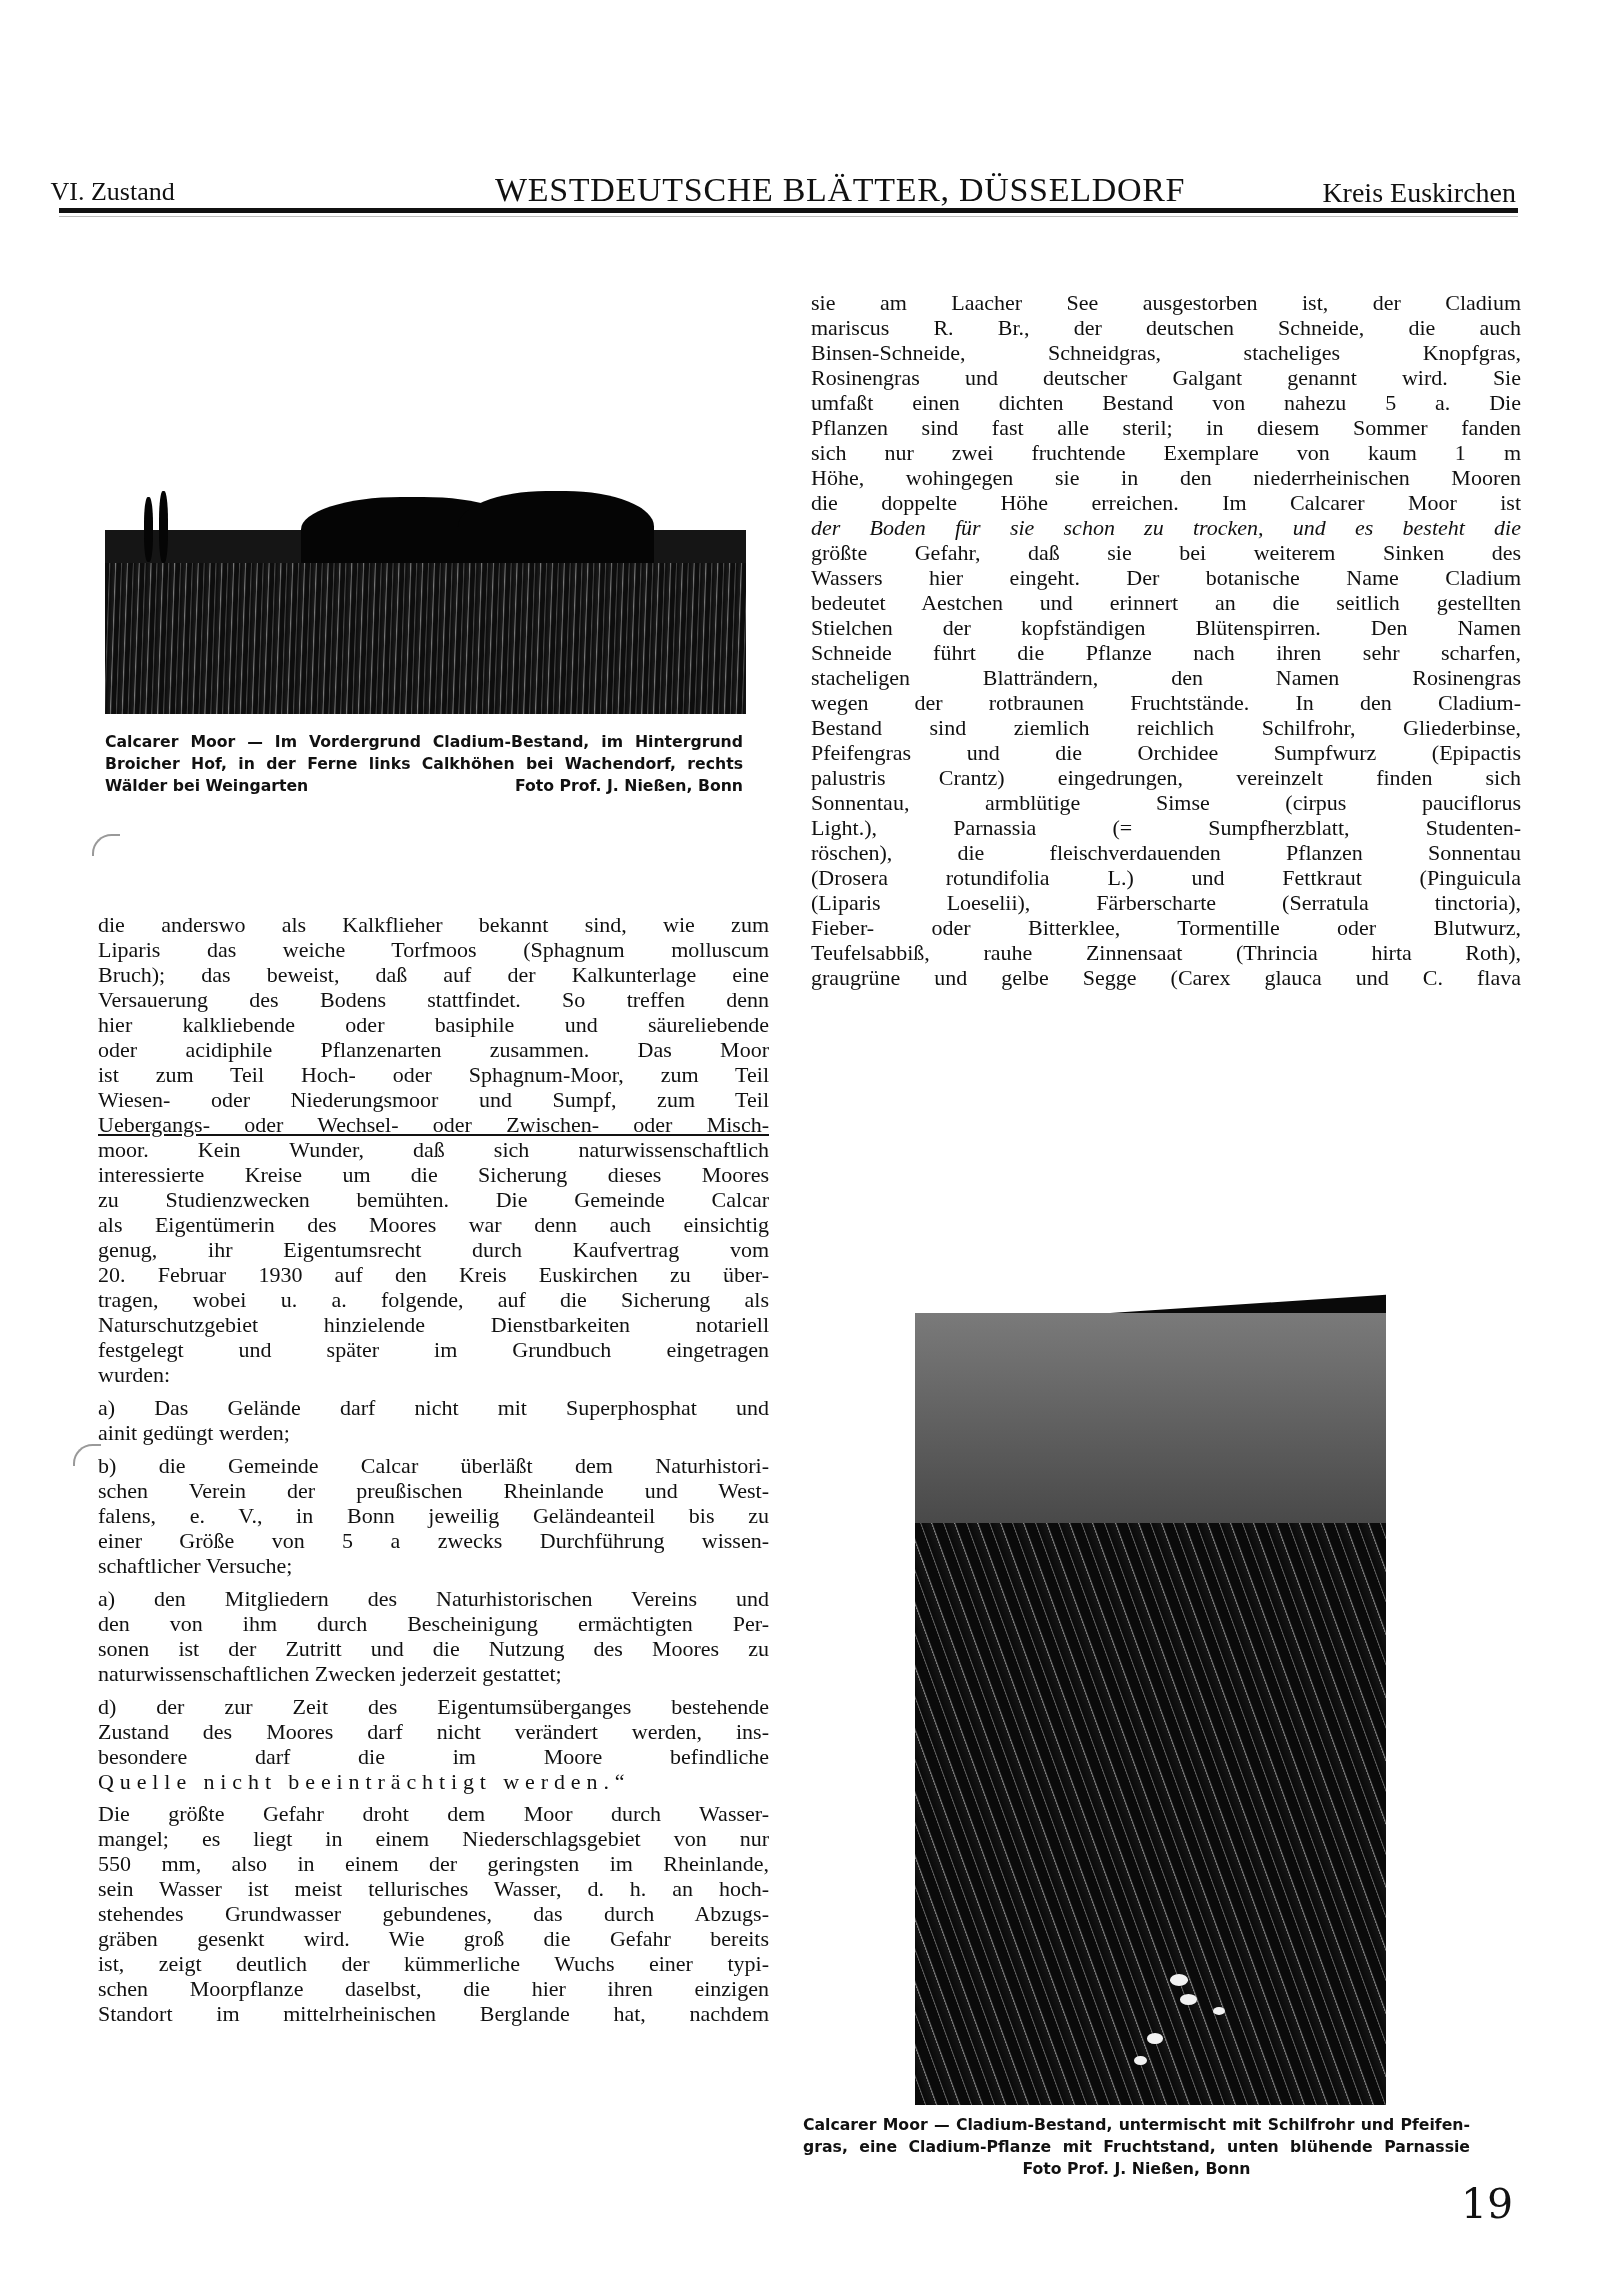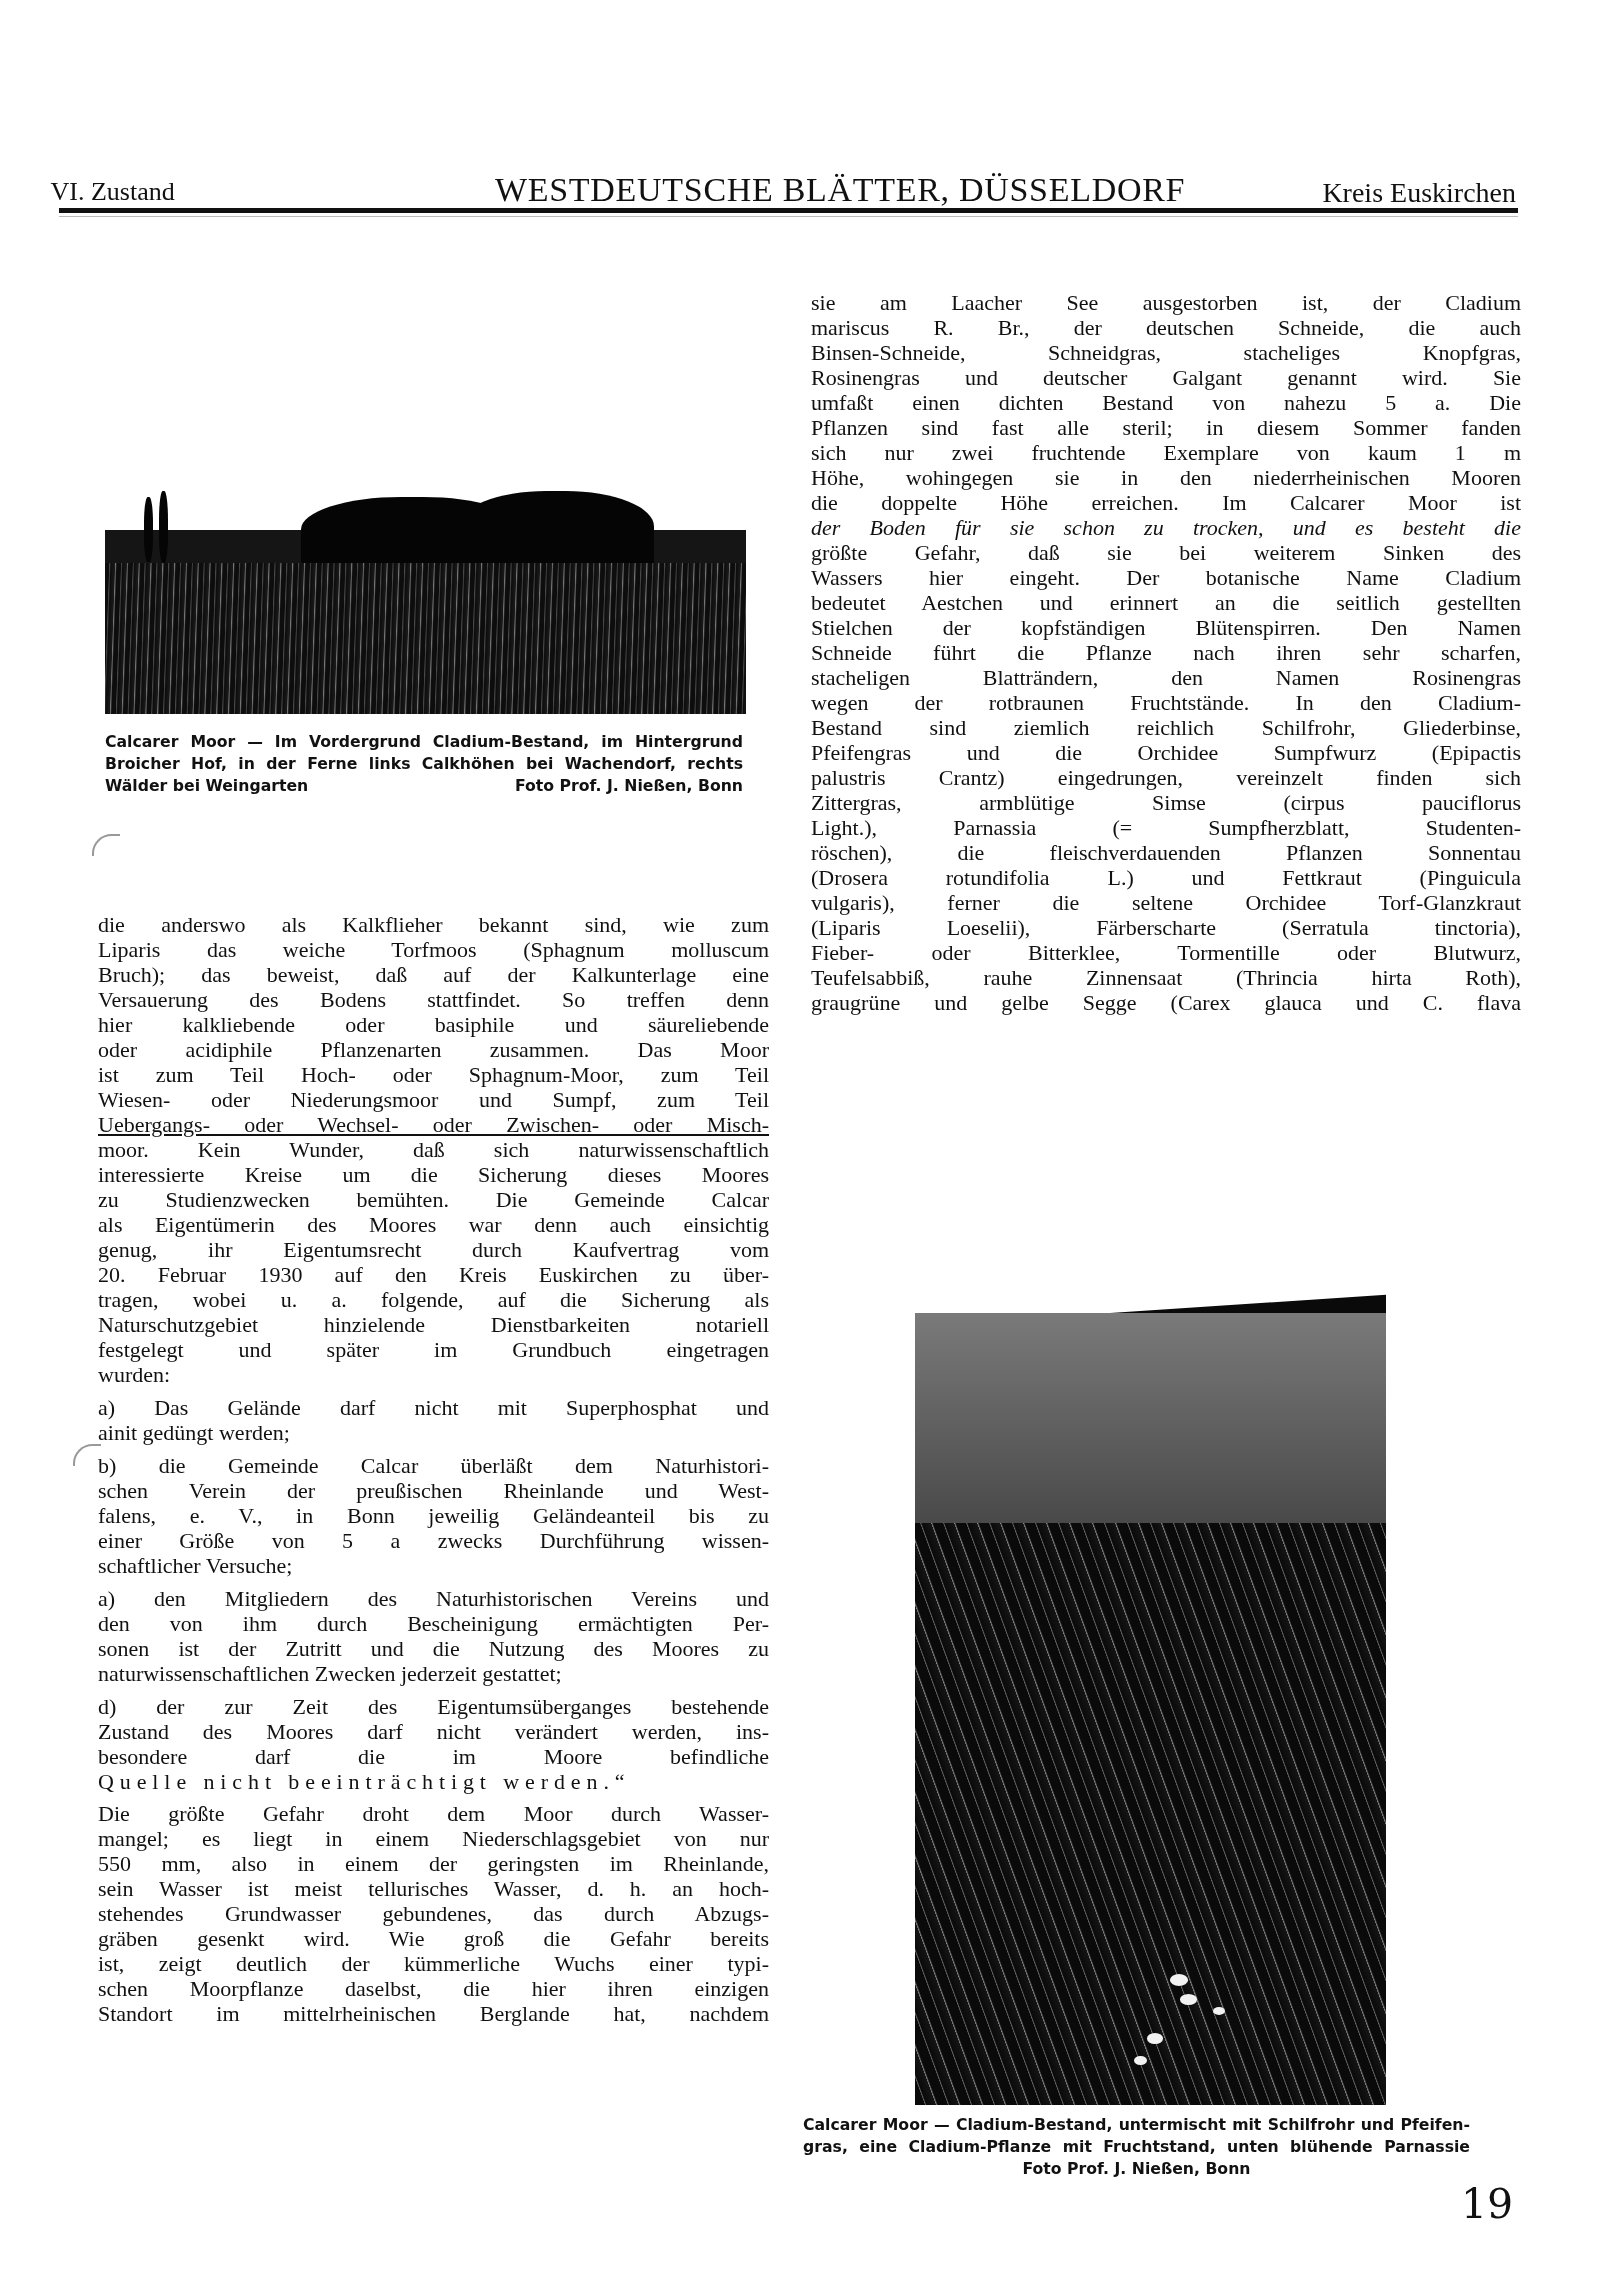--- a/index.html
+++ b/index.html
@@ -139,25 +139,24 @@
     <span class="ln" style="display: block;">größte Gefahr, daß sie bei weiterem Sinken des</span>
     <span class="ln" style="display: block;">Wassers hier eingeht.  Der botanische Name Cladium</span>
     <span class="ln" style="display: block;">bedeutet Aestchen und erinnert an die seitlich gestellten</span>
     <span class="ln" style="display: block;">Stielchen der kopfständigen Blütenspirren. Den Namen</span>
     <span class="ln" style="display: block;">Schneide führt die Pflanze nach ihren sehr scharfen,</span>
     <span class="ln" style="display: block;">stacheligen Blatträndern, den Namen Rosinengras</span>
     <span class="ln" style="display: block;">wegen der rotbraunen Fruchtstände. In den Cladium-</span>
     <span class="ln" style="display: block;">Bestand sind ziemlich reichlich Schilfrohr, Gliederbinse,</span>
     <span class="ln" style="display: block;">Pfeifengras und die Orchidee Sumpfwurz (Epipactis</span>
     <span class="ln" style="display: block;">palustris Crantz) eingedrungen, vereinzelt finden sich</span>
-    <span class="ln" style="display: block;">Zittergras, armblütige Simse (cirpus pauciflorus</span>
+    <span class="ln" style="display: block;">Sonnentau, armblütige Simse (cirpus pauciflorus</span>
     <span class="ln" style="display: block;">Light.), Parnassia (= Sumpfherzblatt, Studenten-</span>
     <span class="ln" style="display: block;">röschen), die fleischverdauenden Pflanzen Sonnentau</span>
     <span class="ln" style="display: block;">(Drosera rotundifolia L.) und Fettkraut (Pinguicula</span>
-    <span class="ln" style="display: block;">vulgaris), ferner die seltene Orchidee Torf-Glanzkraut</span>
     <span class="ln" style="display: block;">(Liparis Loeselii), Färberscharte (Serratula tinctoria),</span>
     <span class="ln" style="display: block;">Fieber- oder Bitterklee, Tormentille oder Blutwurz,</span>
     <span class="ln" style="display: block;">Teufelsabbiß, rauhe Zinnensaat (Thrincia hirta Roth),</span>
     <span class="ln" style="display: block;">graugrüne und gelbe Segge (Carex glauca und C. flava</span>
   </div>
 
 <div class="photo photo2" style="background:#0a0a0a;" title="Photo: Cladium stand mixed with reed and purple moor grass, flowering Parnassia below">
   <div class="sky" style="height:39px; clip-path: polygon(0 0,100% 0,100% 20%,0 100%);"></div>
   <div class="haze" style="top:26px;"></div>
   <div class="grass" style="top:236px;"></div>

